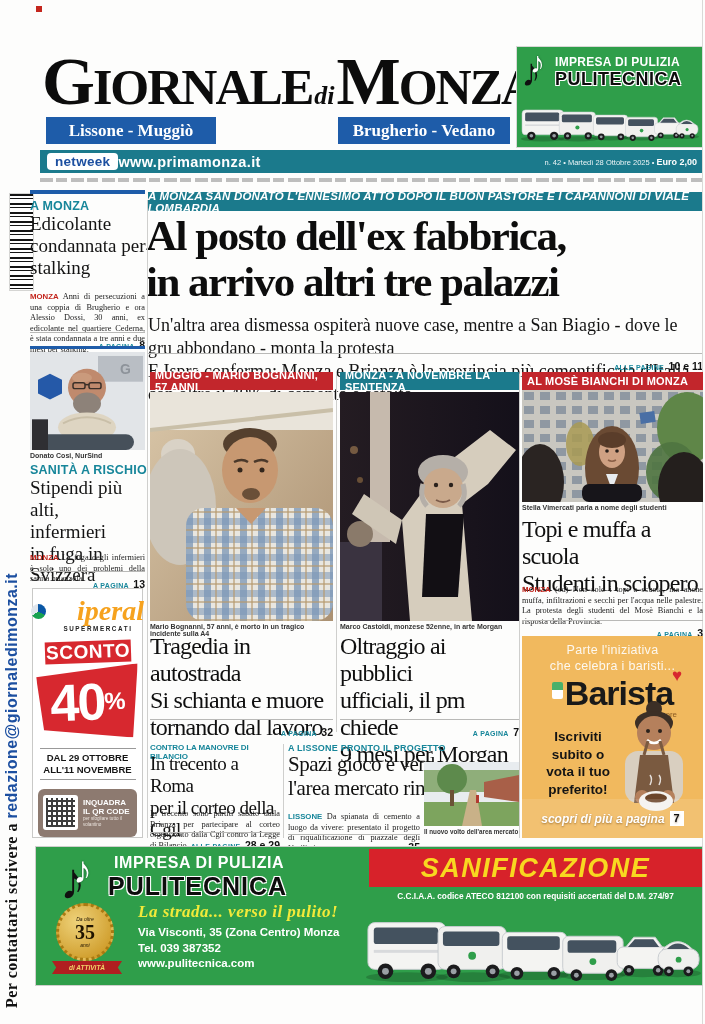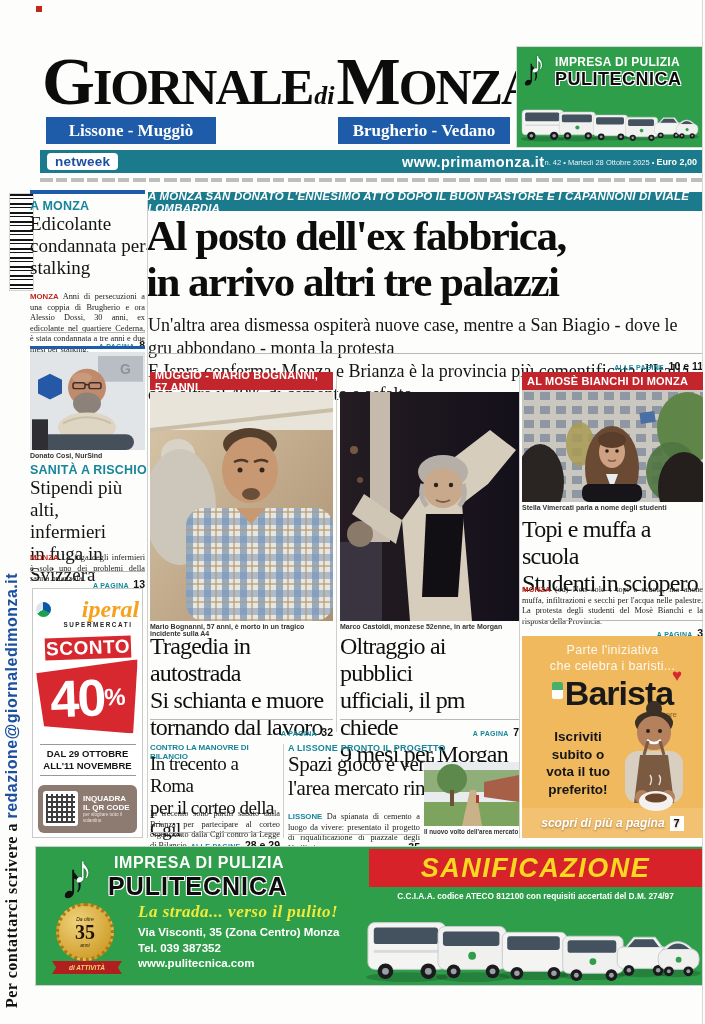--- a/index.html
+++ b/index.html
@@ -47,21 +47,21 @@
   .ad-top-l1 { color:#fff; font-weight:bold; font-size:12px; letter-spacing:.3px; }
   .ad-top-l2 { color:#0d0d0d; font-weight:bold; font-size:18px; letter-spacing:.5px;
     text-shadow:-1px -1px 0 #fff,1px -1px 0 #fff,-1px 1px 0 #fff,1px 1px 0 #fff; }
   .ad-top-vans { margin-top:2px; }
 
   
   .topbar { left:40px; top:150px; width:663px; height:23px; background:#1b7a8c;
     display:flex; align-items:center; padding:0 6px; }
   .netweek-box { background:#fff; border-radius:4px; padding:1px 8px; margin-left:1px;
     color:#1c4fa0; font-weight:bold; font-size:13.5px; letter-spacing:.3px; }
-  .website { flex:1; text-align:right; color:#fff; font-weight:bold; font-size:14.5px; letter-spacing:.4px; }
+  .website { flex:1; text-align:left; color:#fff; font-weight:bold; font-size:14.5px; letter-spacing:.4px; }
   .edition { color:#eaf4f6; font-size:7.5px; white-space:nowrap; }
   .edition b { font-size:9px; color:#fff; }
   .colophon { left:40px; top:178px; width:663px; height:4px; opacity:.55;
     background:repeating-linear-gradient(90deg,#8a8a8a 0 13px,transparent 13px 16px,#8a8a8a 16px 27px,transparent 27px 31px); }
 
   
   .lead-banner { left:148px; top:192px; width:555px; height:19px; background:#1b7a8c;
     color:#fff; font-weight:bold; font-style:italic; font-size:11.5px;
     display:flex; align-items:center; justify-content:center; letter-spacing:.2px; }
   .lead-headline { left:146px; top:213px; width:557px; font-family:"Liberation Serif",serif;
@@ -98,21 +98,21 @@
   .sb-body2 { left:30px; top:545px; width:115px; }
   .sb-ref2  { left:30px; top:571px; width:115px; }
 
   
   .iperal { left:32px; top:588px; width:111px; height:250px; background:#fff;
     border:1px solid #c9c9c7; display:flex; flex-direction:column; align-items:center; padding-top:8px; }
   .ip-logo-row { display:flex; align-items:center; gap:3px; }
   .swirl { width:15px; height:15px; border-radius:50%;
     background:conic-gradient(#0a57a5 0 33%, #18a14f 33% 66%, #dfe5ec 66% 100%); }
   .ip-name { font-family:"Liberation Serif",serif; font-style:italic; font-weight:bold;
-    font-size:24px; color:#f6a21e; line-height:1;margin-left:28px; }
+    font-size:28px; color:#f6a21e; line-height:1;margin-left:28px; }
   .ip-sub { width:90px; text-align:right; font-size:6.3px; letter-spacing:1.6px; color:#222; font-weight:bold; }
   .ip-sconto { margin-top:9px; width:86px; height:22px; background:#d7282f; color:#fff;
     font-weight:bold; font-size:19px; display:flex; align-items:center; justify-content:center;
     transform:rotate(-2deg); letter-spacing:.5px; }
   .ip-ribbon { margin-top:2px; width:102px; height:74px; background:#d7282f;
     clip-path:polygon(0 14%,100% 0,93% 100%,6% 86%);
     display:flex; align-items:center; justify-content:center; transform:rotate(-2deg); }
   .ip-ribbon .pct { color:#fff; font-weight:bold; font-size:52px; line-height:1; letter-spacing:-2px; }
   .ip-ribbon .pctsign { color:#fff; font-weight:bold; font-size:24px; }
   .ip-dates { margin-top:9px; width:96px; border-top:1px solid #999; border-bottom:1px solid #999;
@@ -156,21 +156,21 @@
     font-size:12.5px; line-height:1.25; letter-spacing:.3px; }
   .ba-logo { position:absolute; left:0; top:38px; width:100%; text-align:center;
     font-weight:bold; font-size:34px; letter-spacing:-1px; color:#191919; }
   .drink-icon { display:inline-block; width:11px; height:17px; border-radius:2px; vertical-align:6px;
     background:linear-gradient(180deg,#49b06a 0 45%,#fff 45% 100%); margin-right:2px; }
   .heart-icon { position:absolute; right:22px; top:-8px; color:#d7282f; font-size:17px; }
   .ba-sub { position:absolute; right:26px; top:74px; font-size:8px; color:#8a5a22; }
   .ba-cta { position:absolute; left:10px; top:92px; width:92px; font-weight:bold;
     font-size:13.5px; line-height:1.3; color:#141414; text-align:center; }
   .ba-woman { position:absolute; right:2px; bottom:22px; }
-  .ba-foot { position:absolute; left:0; bottom:0; width:100%; height:30px;
+  .ba-foot { position:absolute; left:0; bottom:0; width:100%; height:39px;
     display:flex; align-items:center; justify-content:center; gap:5px;
     color:#fff; font-weight:bold; font-style:italic; font-size:12px;
     text-shadow:0 1px 2px rgba(90,50,0,.5); background:rgba(255,255,255,.12); }
   .ba-foot .pg { background:#fff; color:#111; font-style:normal; font-size:11px; padding:0 4px; line-height:15px; }
 
   
   .bl-kicker { left:150px; top:743px; width:132px; font-size:8px; letter-spacing:-.1px; }
   .bl-head { left:150px; top:753px; width:132px; font-family:"Liberation Serif",serif;
     font-size:19px; line-height:1.15; letter-spacing:-.5px; }
   .bl-body { left:150px; top:801px; width:130px; }
@@ -412,20 +412,21 @@
     <ellipse cx="101" cy="102" rx="9" ry="6" fill="#6a4f38"></ellipse>
     <rect x="36" y="116" width="147" height="113" rx="18" fill="url(#plaid)"></rect>
     <path d="M86,116 L101,132 L116,116 Z" fill="#c79871"></path>
   </svg>
   <div class="abs caption c1-cap">Mario Bognanni, 57 anni, è morto in un tragico incidente sulla A4</div>
   <div class="abs colhead prelines c1-head">Tragedia in autostrada
 Si schianta e muore
 tornando dal lavoro</div>
   <div class="abs ref c1-ref"><span class="ref-label">A PAGINA</span> <span class="ref-pages">32</span></div>
 
+  <div class="abs band band-teal c2-band">MONZA - A NOVEMBRE LA SENTENZA</div>
   <svg class="abs c2-photo" viewBox="0 0 179 229" preserveAspectRatio="none">
     <defs>
       <linearGradient id="bg2" x1="0" y1="0" x2="1" y2="0">
         <stop offset="0" stop-color="#241c22"></stop>
           <stop offset="1" stop-color="#14101a"></stop>
       </linearGradient>
     </defs>
     <rect width="179" height="229" fill="url(#bg2)"></rect>
     <rect x="30" y="0" width="20" height="150" fill="#d8ccbc" opacity=".9"></rect>
     <circle cx="14" cy="58" r="4" fill="#8a6a4a" opacity=".8"></circle>

